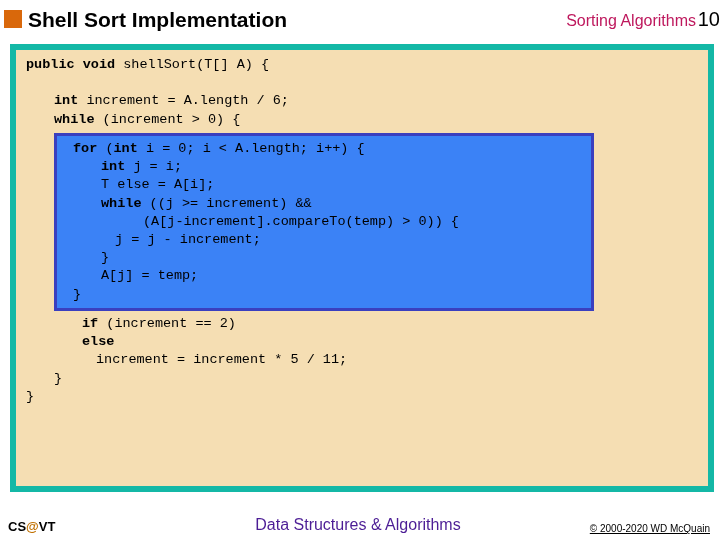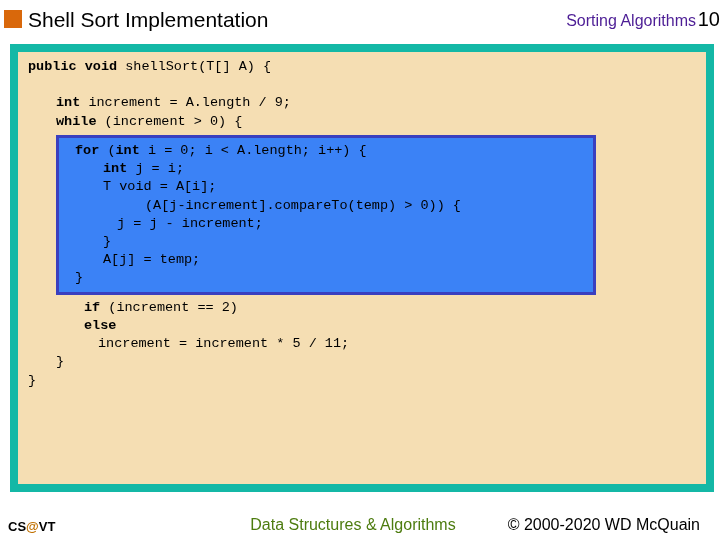--- a/index.html
+++ b/index.html
@@ -24,45 +24,45 @@
     left: 4px;
     width: 18px;
     height: 18px;
     background: #d9680b;
   }
   .page-title {
     position: absolute;
     top: 2px;
     left: 28px;
     font-size: 21px;
-    font-weight: 400;
+    font-weight: 700;
     color: #000;
   }
   .category {
     position: absolute;
     top: 6px;
     right: 24px;
     font-size: 16px;
-    color: #4c1d95;
+    color: #be185d;
     margin-left: 17px;
   }
   .page-number {
     position: absolute;
     top: 2px;
     right: 0;
     font-size: 20px;
     color: #000;
   }
   .code-outer {
     position: absolute;
     top: 44px;
     left: 10px;
     right: 6px;
     height: 448px;
-    border: 8px solid #14b8a6;
+    border: 6px solid #14b8a6;
     background: #f5deb3;
     padding: 6px 10px;
     font-family: "Courier New", monospace;
     font-size: 13.5px;
     line-height: 1.35;
     color: #000;
   }
   .code-outer .kw { font-weight: bold; }
   .inner-box {
     margin: 4px 0 4px 28px;
@@ -72,68 +72,70 @@
     padding: 4px 8px 4px 16px;
   }
   .indent1 { padding-left: 28px; }
   .indent2 { padding-left: 56px; }
   .indent3 { padding-left: 42px; }
   .indent4 { padding-left: 70px; }
   .footer {
     position: absolute;
     bottom: 6px;
     left: 0;
-    right: 14px;
+    right: 4px;
     height: 20px;
   }
   .footer-left {
     position: absolute;
     left: 8px;
     bottom: 0;
     font-size: 13px;
     font-weight: bold;
   }
   .footer-left .at { color: #c07000; }
   .footer-center {
     position: absolute;
     left: 0;
     right: 0;
     text-align: center;
     bottom: 0;
     font-size: 16px;
-    color: #4d7c0f;
+    color: #4c1d95;
   }
   .footer-right {
     position: absolute;
     right: 6px;
     bottom: 0;
-    font-size: 16px;
+    font-size: 10px;
     color: #000;
+    text-decoration: underline;
   }
 </style>
 </head>
 <body>
 
 <div class="header">
   <div class="accent-square"></div>
   <div class="page-title">Shell Sort Implementation</div>
   <div class="category">Sorting Algorithms</div>
   <div class="page-number">10</div>
 </div>
 
 <div class="code-outer">
   <div><span class="kw">public void</span><span> shellSort(T[] A) {</span></div>
   <div>&nbsp;</div>
-  <div class="indent1"><span class="kw">int</span><span> increment = A.length / 9;</span></div>
+  <div class="indent1"><span class="kw">int</span><span> increment = A.length / 6;</span></div>
   <div class="indent1"><span class="kw">while</span><span> (increment &gt; 0) {</span></div>
 
   <div class="inner-box">
     <div><span class="kw">for</span><span> (</span><span class="kw">int</span><span> i = 0; i &lt; A.length; i++) {</span></div>
     <div class="indent1"><span class="kw">int</span><span> j = i;</span></div>
-    <div class="indent1">T void = A[i];</div>
+    <div class="indent1">T else = A[i];</div>
+    <div class="indent1"><span class="kw">while</span><span> ((j &gt;= increment) &amp;&amp;</span></div>
     <div class="indent4">(A[j-increment].compareTo(temp) &gt; 0)) {</div>
     <div class="indent3">j = j - increment;</div>
     <div class="indent1">}</div>
     <div class="indent1">A[j] = temp;</div>
     <div>}</div>
   </div>
 
   <div class="indent2"><span class="kw">if</span><span> (increment == 2)</span></div>
   <div class="indent2"><span class="kw">else</span></div>
   <div class="indent4">increment = increment * 5 / 11;</div>

